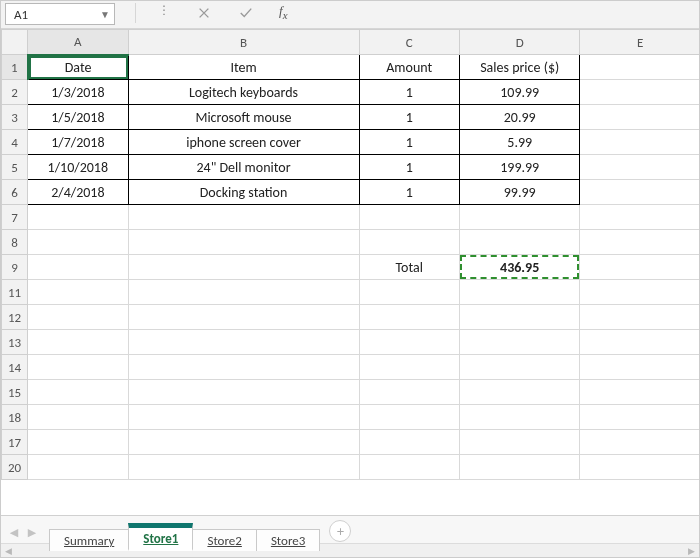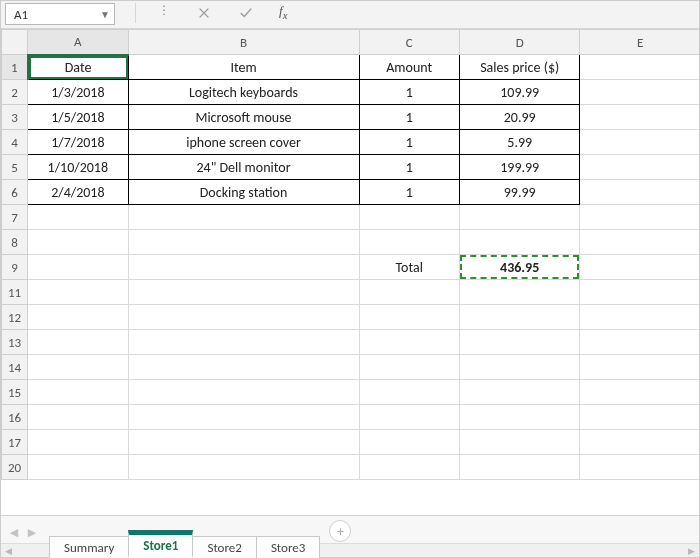--- a/index.html
+++ b/index.html
@@ -111,21 +111,22 @@
     color:#c3c3c3; font-size:11px;
   }
   .tab {
     padding: 3px 14px;
     border:1px solid #c9c9c9;
     border-bottom:none;
     background:#fdfdfd;
     color:#444;
     margin-right:-1px;
     position:relative;
-    top:15px;
+    top:8px;
+    text-decoration:underline;
   }
   .tab.active {
     background:#fff;
     border-bottom:2px solid #fff;
     font-weight:bold;
     color:#217346;
     border-top:5px solid #0f766e;
     z-index:2;
   }
   .addtab {
@@ -295,21 +296,21 @@
           </tr>
         <tr>
             <th class="rowhdr">15</th>
             <td></td>
             <td></td>
             <td></td>
             <td></td>
             <td></td>
           </tr>
         <tr>
-            <th class="rowhdr">16</th>
+            <th class="rowhdr">18</th>
             <td></td>
             <td></td>
             <td></td>
             <td></td>
             <td></td>
           </tr>
         <tr>
             <th class="rowhdr">17</th>
             <td></td>
             <td></td>

